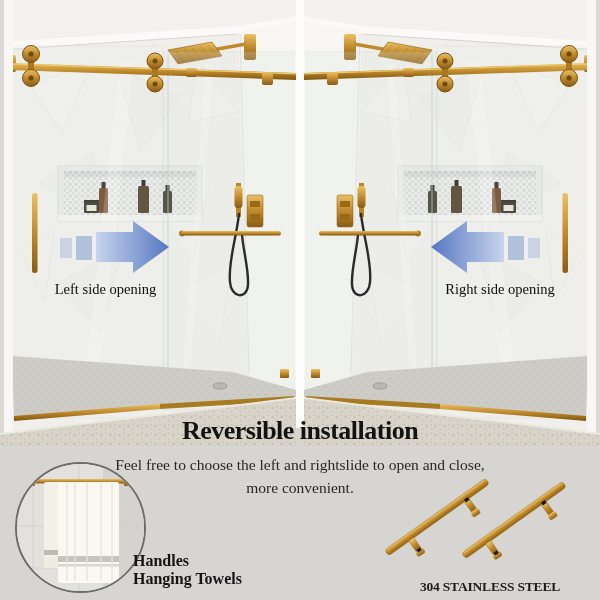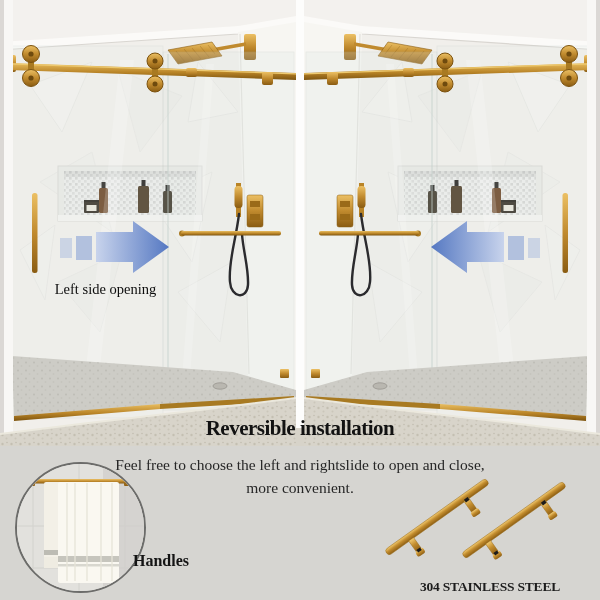--- a/index.html
+++ b/index.html
@@ -21,21 +21,21 @@
   .open-label{
     position:absolute;top:281px;height:20px;
     font-size:14.5px;color:#0c0c0c;text-align:center;letter-spacing:0;
   }
   .open-label.l{left:28px;width:155px;}
   .open-label.r{left:420px;width:160px;}
   
   .info-bg{position:absolute;left:0;top:446px;width:600px;height:154px;background:#d6d5d1;}
   .heading{
     position:absolute;left:0;top:416px;width:600px;text-align:center;
-    font-size:21px;font-weight:bold;letter-spacing:-0.5px;color:#121212;
+    font-size:26px;font-weight:bold;letter-spacing:-0.5px;color:#121212;
   }
   .desc{
     position:absolute;left:0;top:453px;width:600px;text-align:center;
     font-size:15.5px;line-height:23px;color:#272727;
   }
   .inset-circle{
     position:absolute;left:15px;top:462px;width:131px;height:131px;
     border-radius:50%;border:2px solid #6c6c6a;overflow:hidden;
     background:#e2e1dd;box-sizing:border-box;
   }
@@ -374,20 +374,21 @@
 </g>
 
 <g>
   <rect x="60" y="238" width="12" height="20" fill="#9fb4dd" opacity="0.45"></rect>
   <rect x="76" y="236" width="16" height="24" fill="#8aa4d6" opacity="0.6"></rect>
   <polygon points="96,232 133,232 133,221 169,247 133,273 133,262 96,262" fill="url(#sc-arrow)" opacity="0.95"></polygon>
 </g>
 </svg></div>
     </div>
     <div class="open-label l">Left side opening</div>
+    <div class="open-label r">Right side opening</div>
   </div>
 
   <div class="info-bg"></div>
 
   <div class="heading">Reversible installation</div>
 
   <div class="desc">
     <div>Feel free to choose the left and rightslide to open and close,</div>
     <div>more convenient.</div>
   </div>
@@ -428,20 +429,21 @@
           <line x1="70" y1="19" x2="70" y2="117"></line>
             <line x1="84" y1="19" x2="84" y2="117"></line>
           <line x1="95" y1="19" x2="95" y2="117"></line>
         </g>
       </g>
     </svg>
   </div>
 
   <div class="inset-caption">
     <div>Handles</div>
+    <div>Hanging Towels</div>
   </div>
 
   <div class="handles-figure">
     <svg width="225" height="112" viewBox="0 0 225 112" xmlns="http://www.w3.org/2000/svg">
       <defs>
         <linearGradient id="hd-gold" x1="0" y1="0" x2="0" y2="1">
           <stop offset="0" stop-color="#f2ca70"></stop>
             <stop offset=".45" stop-color="#c28c2e"></stop>
             <stop offset="1" stop-color="#8e5f14"></stop>
         </linearGradient>

